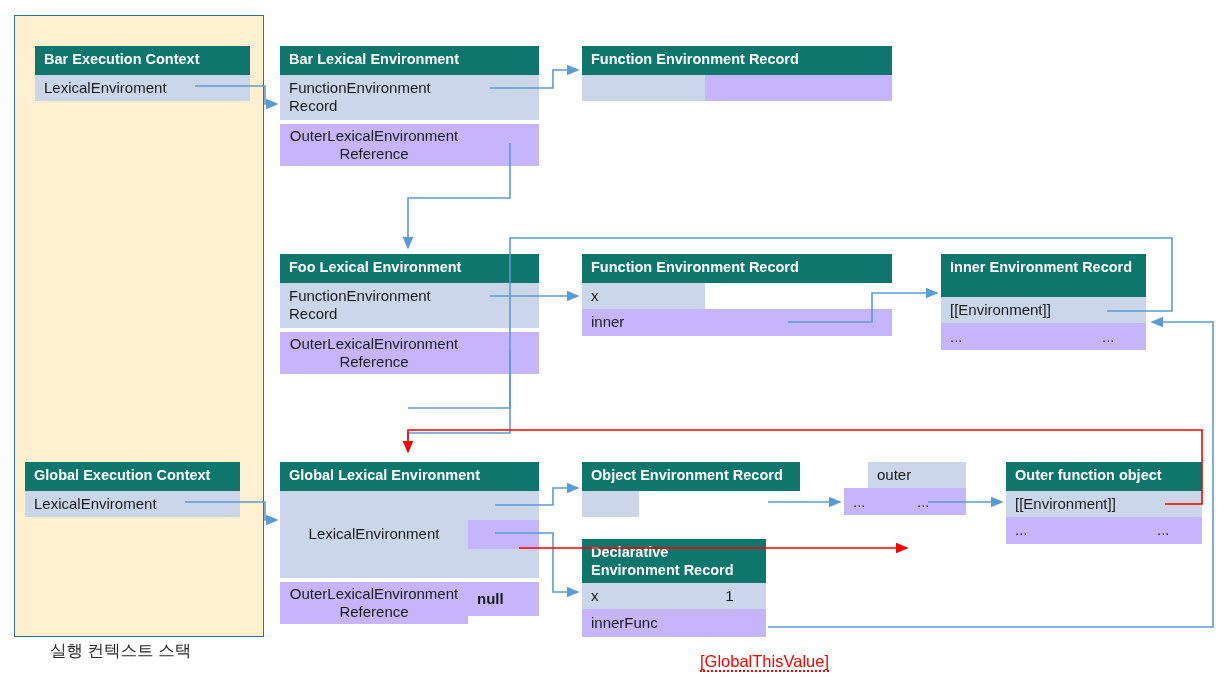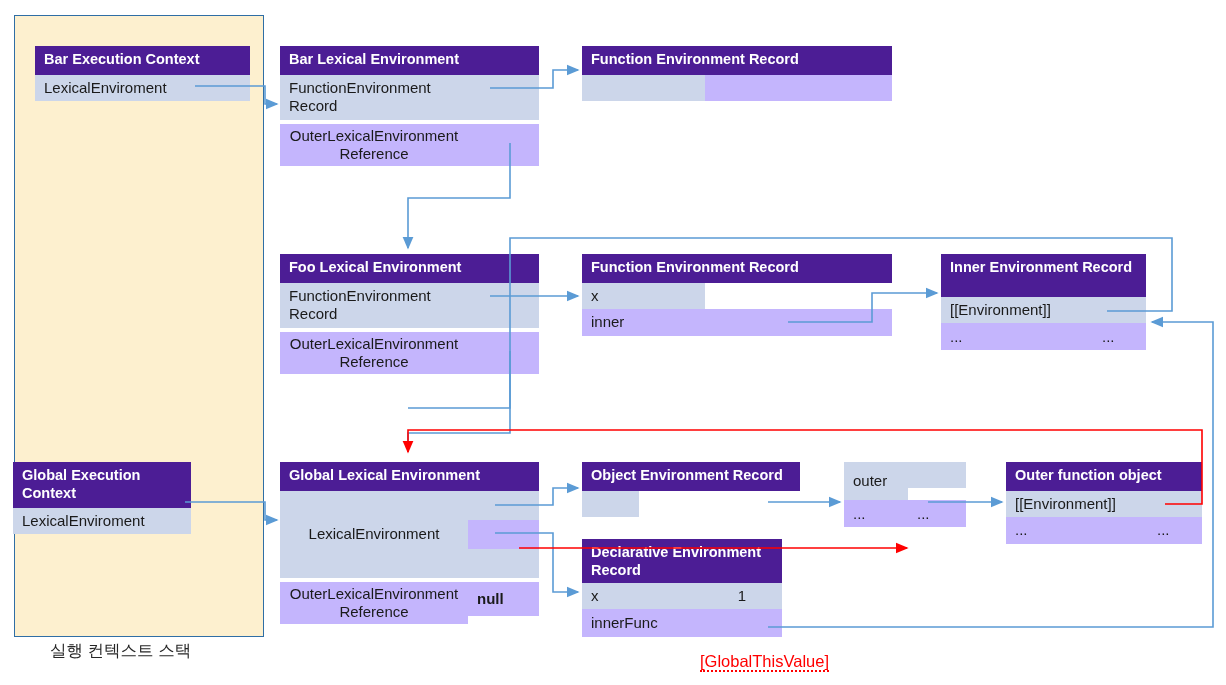--- a/index.html
+++ b/index.html
@@ -4,21 +4,21 @@
 <style>
   html,body{margin:0;padding:0;background:#ffffff;}
   body{width:1226px;height:685px;position:relative;overflow:hidden;
        font-family:"Liberation Sans","DejaVu Sans",sans-serif;}
   #canvas{position:absolute;left:0;top:0;width:1226px;height:685px;}
   svg.wires{position:absolute;left:0;top:0;width:1226px;height:685px;pointer-events:none;}
 
   .stack-panel{position:absolute;background:#fdf0cf;border:1px solid #2f6ea5;box-sizing:border-box;}
 
   .tbl{position:absolute;box-sizing:border-box;}
-  .hdr{background:#4c1d95;color:#ffffff;font-weight:bold;font-size:14.5px;
+  .hdr{background:#0f766e;color:#ffffff;font-weight:bold;font-size:14.5px;
        padding:5px 9px 6px 9px;box-sizing:border-box;line-height:1.22;}
   .row{display:flex;box-sizing:border-box;}
   .cell{box-sizing:border-box;font-size:15px;color:#1a1a1a;padding:5px 9px;
         display:flex;align-items:center;line-height:1.2;}
   .c-dark{background:#ccd6ea;}
   .c-light{background:#c4b5fd;}
   .ctr{justify-content:center;text-align:center;}
   .gap{height:4px;background:#ffffff;}
 
   .caption{position:absolute;font-size:16.5px;color:#262626;}
@@ -90,21 +90,21 @@
     <div class="row">
       <div class="cell c-dark" style="width:152px;height:26px;">[[Environment]]</div>
       <div class="cell c-dark" style="width:53px;height:26px;"></div>
     </div>
     <div class="row">
       <div class="cell c-light" style="width:152px;height:27px;">...</div>
       <div class="cell c-light" style="width:53px;height:27px;">...</div>
     </div>
   </div>
 
-  <div class="tbl" style="left:13px;top:462px;width:178px;">
+  <div class="tbl" style="left:25px;top:462px;width:215px;">
     <div class="hdr">Global Execution Context</div>
     <div class="row">
       <div class="cell c-dark" style="width:153px;height:26px;">LexicalEnviroment</div>
       <div class="cell c-dark" style="width:62px;height:26px;"></div>
     </div>
   </div>
 
   <div class="tbl" style="left:280px;top:462px;width:259px;">
     <div class="hdr">Global Lexical Environment</div>
     <div class="row">
@@ -122,35 +122,35 @@
     </div>
   </div>
 
   <div class="tbl" style="left:582px;top:462px;width:218px;">
     <div class="hdr">Object Environment Record</div>
     <div class="row">
       <div class="cell c-dark" style="width:57px;height:26px;"></div>
     </div>
   </div>
 
-  <div class="tbl" style="left:582px;top:539px;width:200px;">
+  <div class="tbl" style="left:582px;top:539px;width:184px;">
     <div class="hdr" style="height:44px;">Declarative Environment Record</div>
     <div class="row">
       <div class="cell c-dark" style="width:161px;height:26px;">x</div>
       <div class="cell c-dark" style="width:57px;height:26px;">1</div>
     </div>
     <div class="row">
       <div class="cell c-light" style="width:161px;height:28px;">innerFunc</div>
       <div class="cell c-light" style="width:57px;height:28px;"></div>
     </div>
   </div>
 
   <div class="tbl" style="left:844px;top:462px;width:122px;">
     <div class="row">
-      <div class="cell c-dark" style="width:64px;height:38px;">outer</div>
+      <div class="cell c-dark" style="width:64px;height:26px;margin-left:24px;">outer</div>
       <div class="cell c-dark" style="width:58px;height:26px;"></div>
     </div>
     <div class="row">
       <div class="cell c-light" style="width:64px;height:27px;">...</div>
       <div class="cell c-light" style="width:58px;height:27px;">...</div>
     </div>
   </div>
 
   <div class="tbl" style="left:1006px;top:462px;width:196px;">
     <div class="hdr">Outer function object</div>

